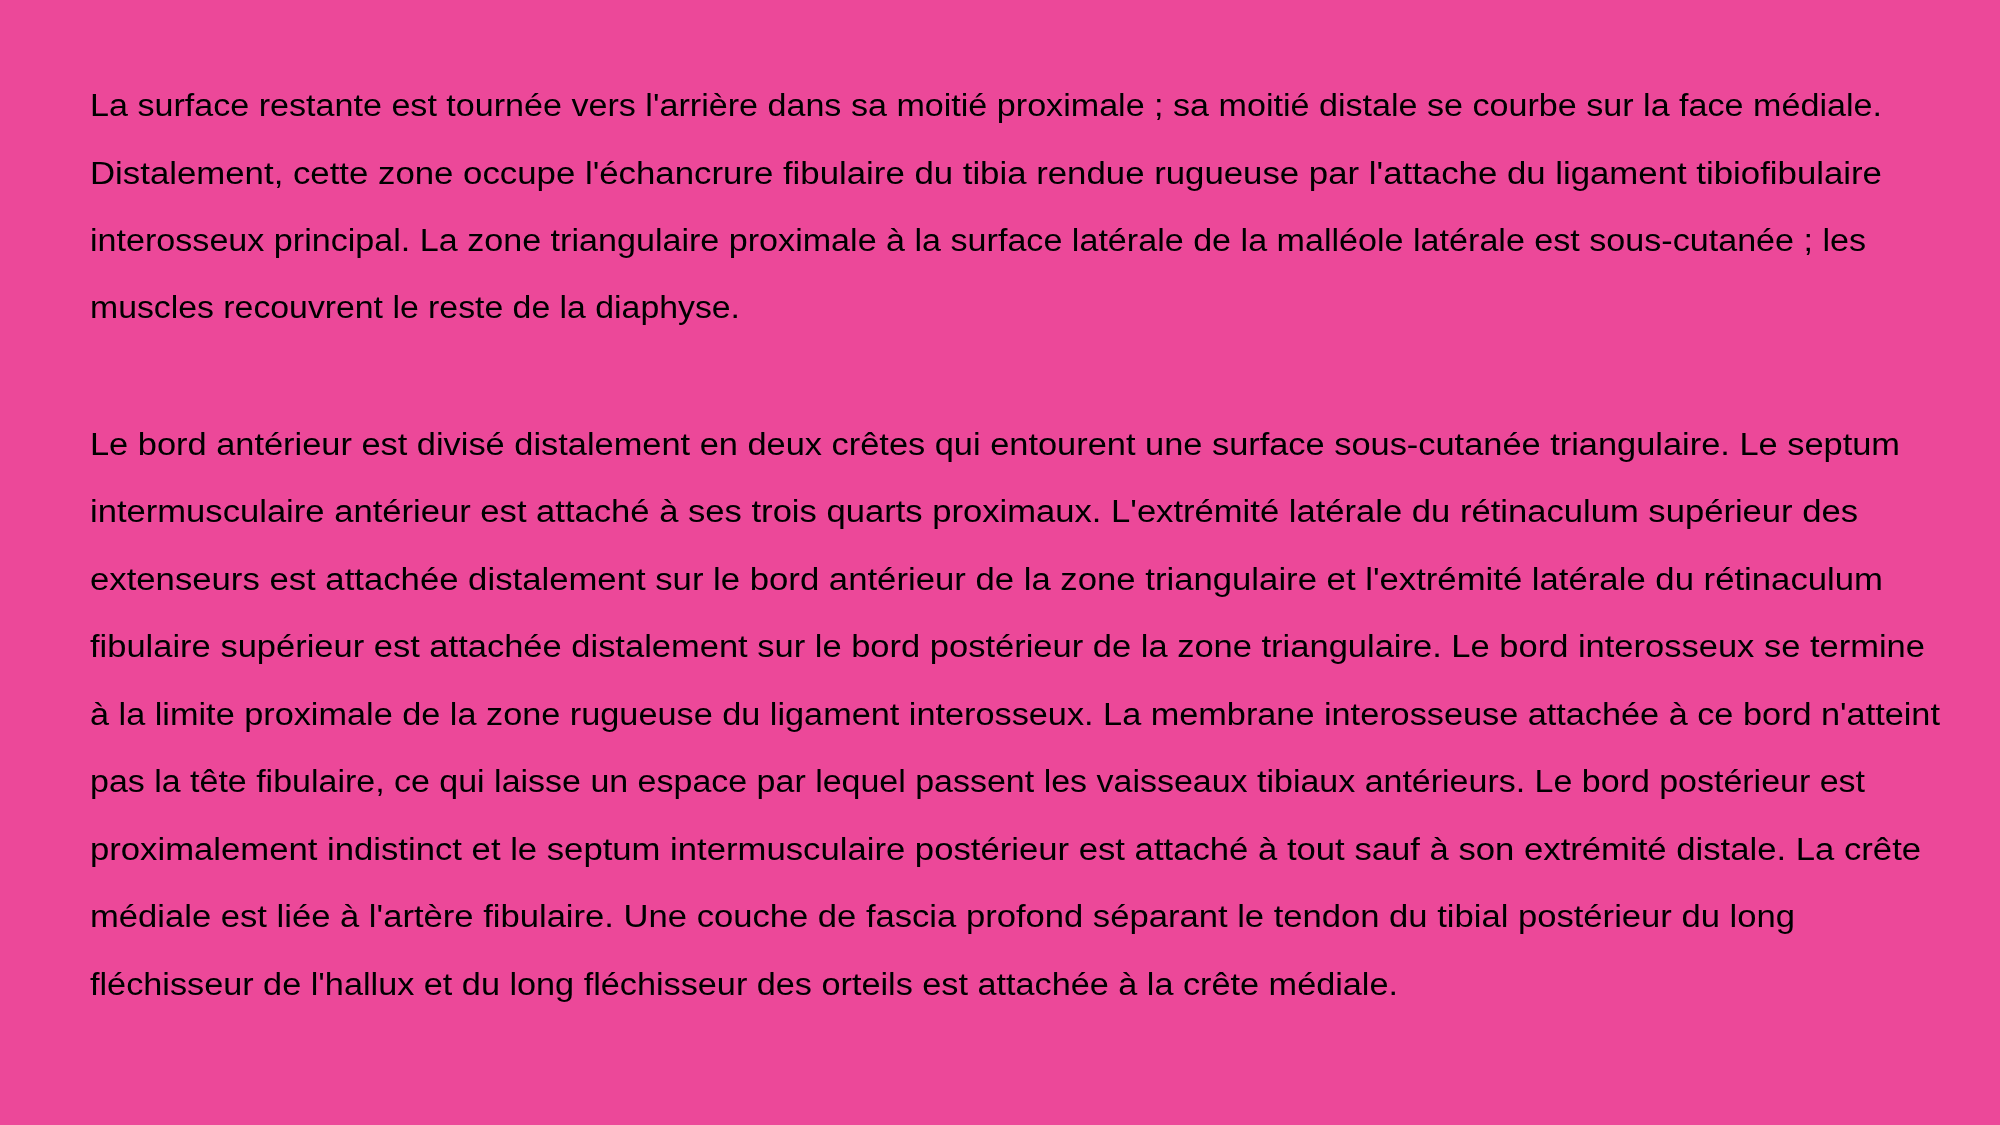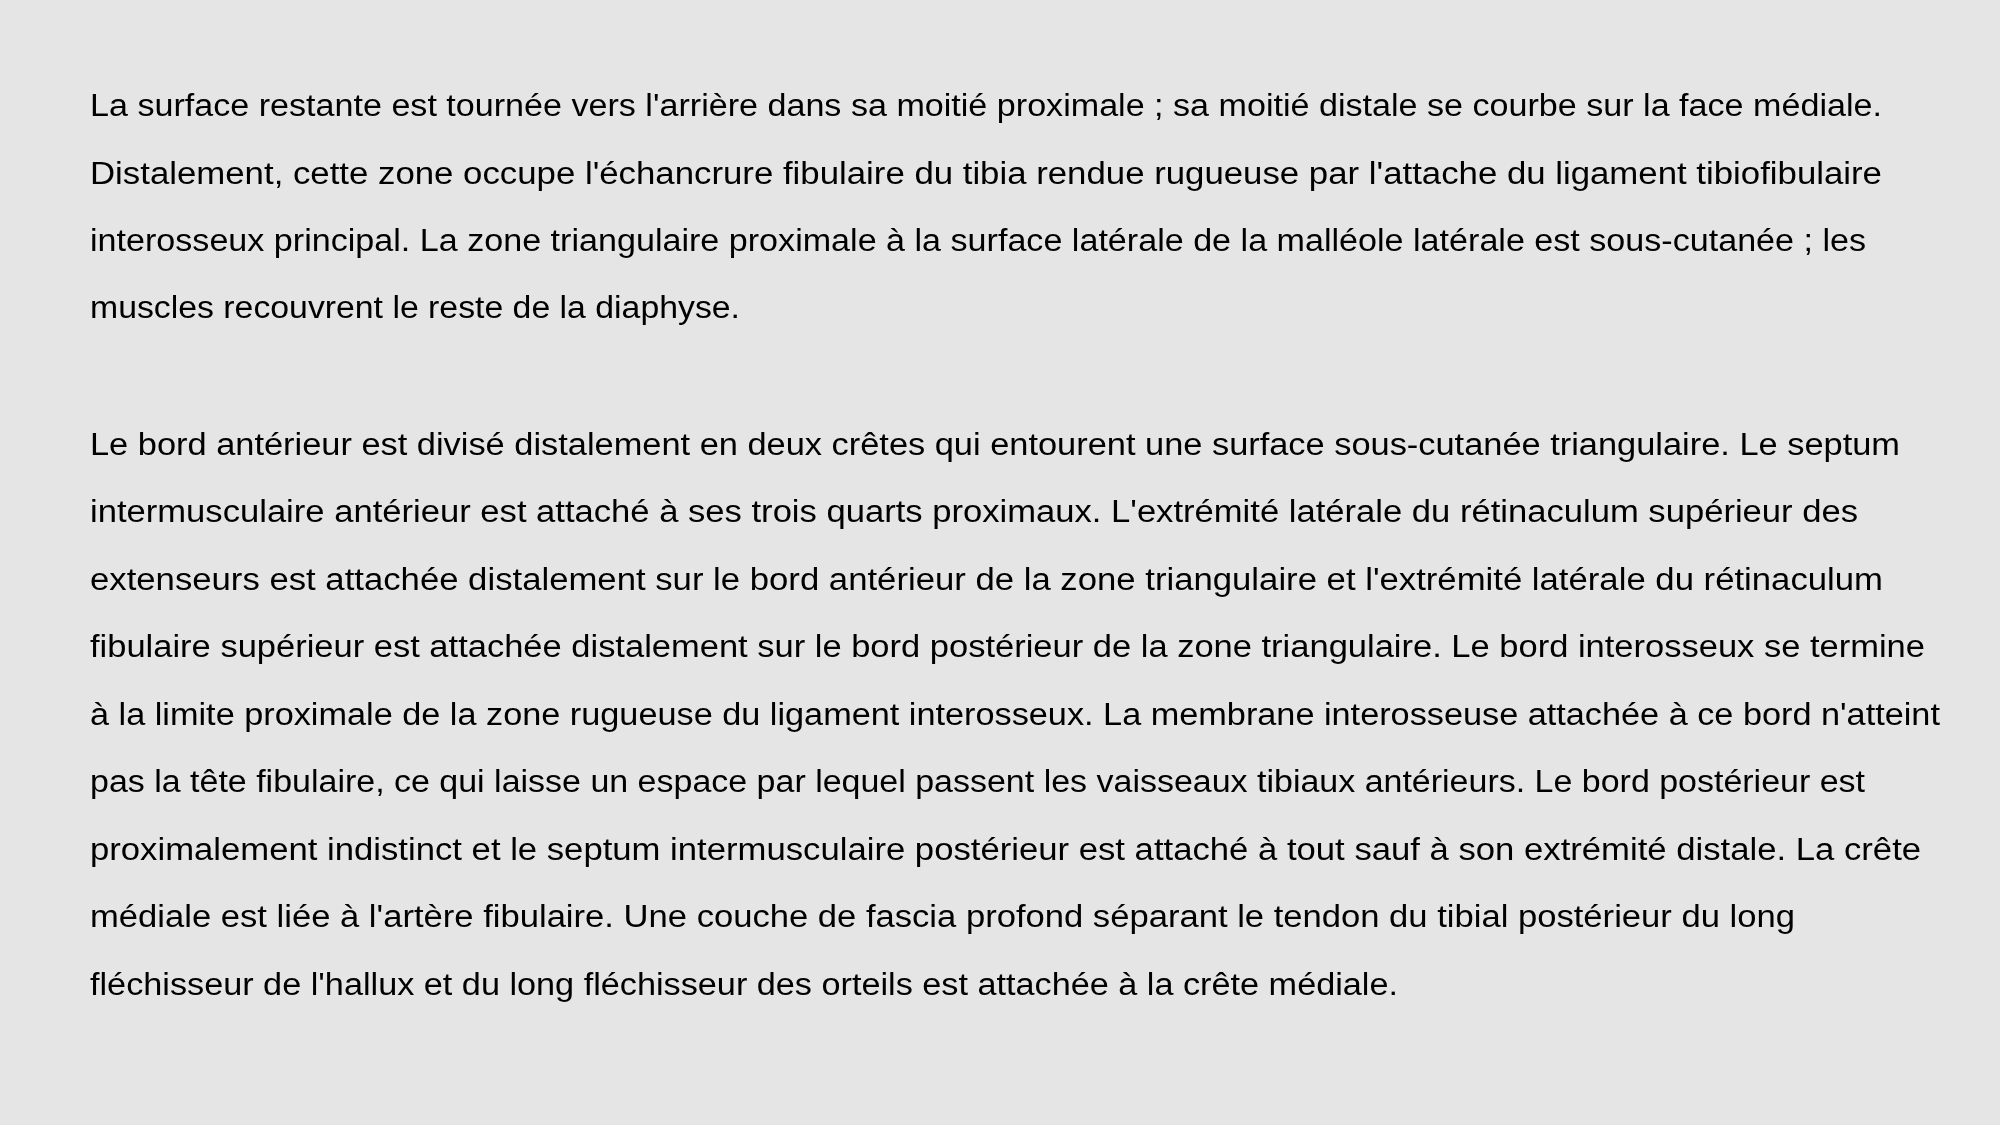--- a/index.html
+++ b/index.html
@@ -13,21 +13,21 @@
     position: relative;
     overflow: hidden;
     font-family: "Liberation Sans", "DejaVu Sans", sans-serif;
     color: #000000;
   }
   .page {
     position: absolute;
     left: 0; top: 0;
     width: 2000px;
     height: 1125px;
-    background: #e5e5e5;
+    background: #ec4899;
   }
   .paragraph {
     position: absolute;
     left: 0; top: 0;
     width: 2000px;
   }
   .line {
     position: absolute;
     left: 90px;
     font-size: 31px;

